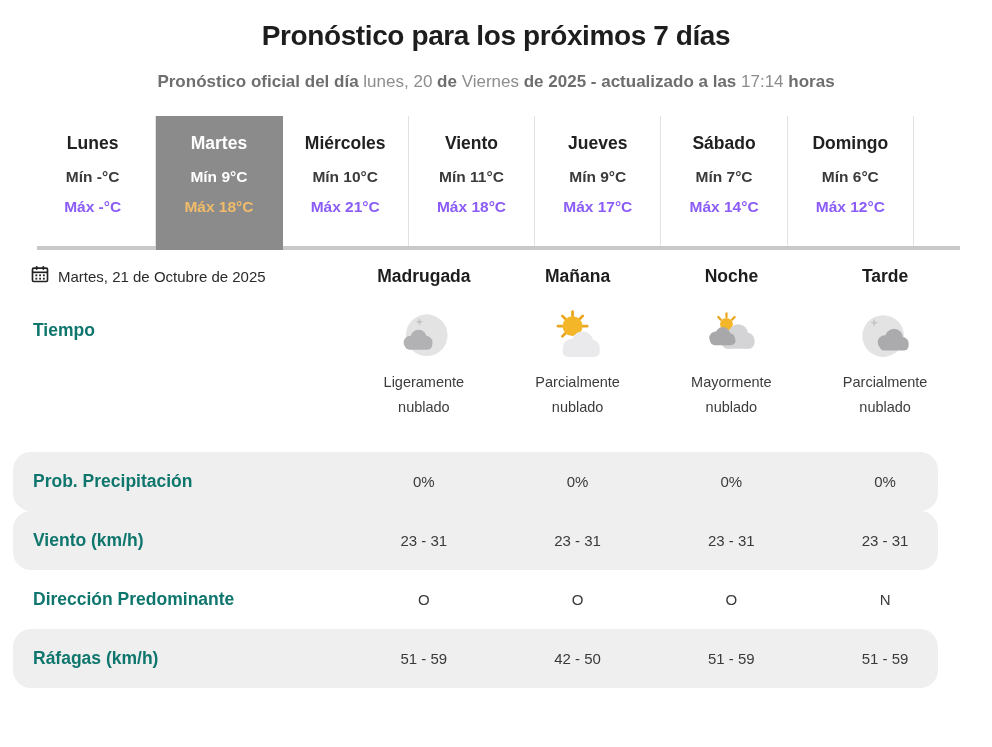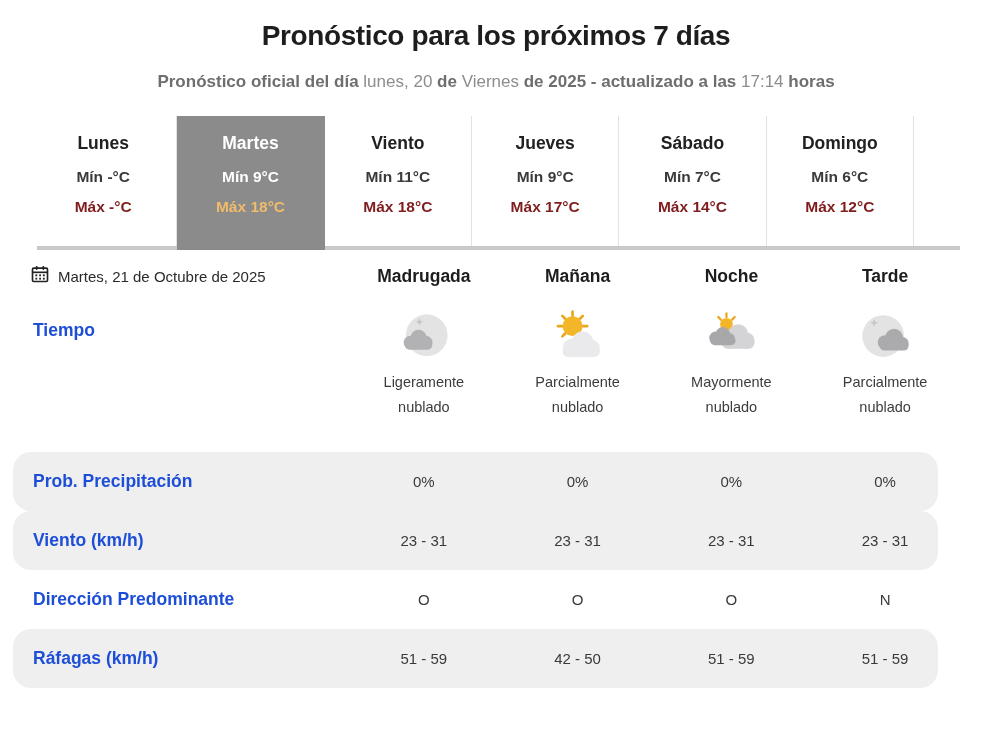--- a/index.html
+++ b/index.html
@@ -23,21 +23,21 @@
   .tabs-wrap { position:relative; margin:24px 0 0 30px; width:930px; height:134px; }
   .tabs { display:flex; width:884px; height:130px; }
   .day-tab {
     flex:1; text-align:center; box-sizing:border-box;
     padding-top:17px; height:130px;
     border-right:1px solid #e2e2e2; background:#ffffff;
     cursor:pointer;
   }
   .day-tab .day { font-size:17.5px; font-weight:bold; color:#212121; }
   .day-tab .min { margin-top:14px; font-size:15.5px; font-weight:bold; color:#3a3a3a; }
-  .day-tab .max { margin-top:12px; font-size:15.5px; font-weight:bold; color:#7f1d1d; }
+  .day-tab .max { margin-top:12px; font-size:15.5px; font-weight:bold; color:#8b5cf6; }
   .day-tab.selected {
     background:#8b8b8b; border-right-color:transparent;
     position:relative; z-index:2; height:134px;
   }
   .day-tab.selected .day, .day-tab.selected .min { color:#ffffff; }
   .day-tab.selected .max { color:#f0bc6a; }
   .tabs-underline {
     position:absolute; left:7px; top:130px; width:923px; height:4px;
     background:#c9c9c9; z-index:1;
   }
@@ -49,21 +49,21 @@
     align-items:center;
     gap:48px;
   }
   .head-row { height:52px; }
   .date-cell { display:flex; align-items:center; gap:8px; padding-left:17px; }
   .date-text { font-size:15px; color:#2b2b2b; }
   .period-h { text-align:center; font-size:17.5px; font-weight:bold; color:#1d1d1d; }
 
   .tiempo-row { height:150px; align-items:start; }
   .row-label {
-    padding-left:20px; font-size:17.5px; font-weight:bold; color:#1d4ed8;
+    padding-left:20px; font-size:17.5px; font-weight:bold; color:#0f766e;
   }
   .tiempo-row .row-label { padding-top:18px; }
   .cond-cell { display:flex; flex-direction:column; align-items:center; padding-top:6px; }
   .cond-cell svg { display:block; }
   .cond-text { margin-top:4px; font-size:14.5px; color:#3c3c3c; line-height:1.75; text-align:center; }
 
   .data-row { height:59px; }
   .data-row.zebra { background:#efefef;border-radius:18px; }
   .cell-val { text-align:center; font-size:15px; color:#3a3a3a; }
 </style>
@@ -79,20 +79,25 @@
   <div class="tabs">
     <div class="day-tab">
       <div class="day">Lunes</div>
       <div class="min">Mín -°C</div>
       <div class="max">Máx -°C</div>
     </div>
     <div class="day-tab selected">
       <div class="day">Martes</div>
       <div class="min">Mín 9°C</div>
       <div class="max">Máx 18°C</div>
+    </div>
+    <div class="day-tab">
+      <div class="day">Miércoles</div>
+      <div class="min">Mín 10°C</div>
+      <div class="max">Máx 21°C</div>
     </div>
     <div class="day-tab">
       <div class="day">Viento</div>
       <div class="min">Mín 11°C</div>
       <div class="max">Máx 18°C</div>
     </div>
     <div class="day-tab">
       <div class="day">Jueves</div>
       <div class="min">Mín 9°C</div>
       <div class="max">Máx 17°C</div>

